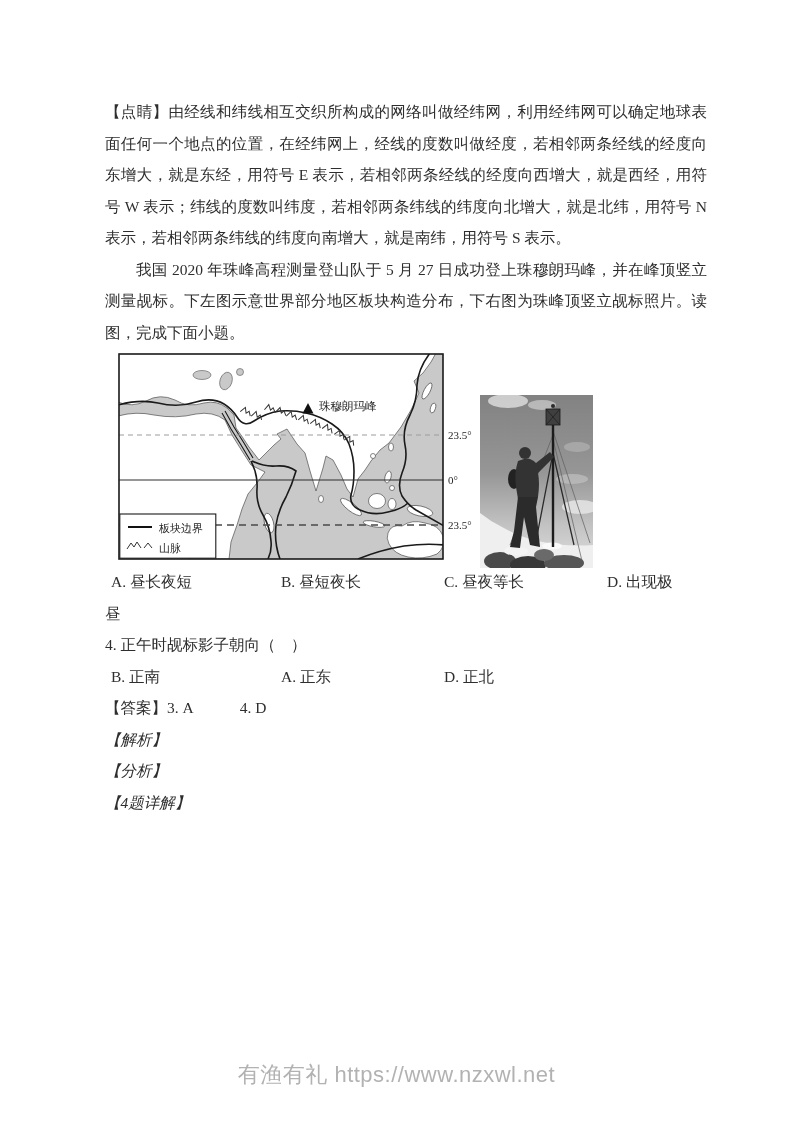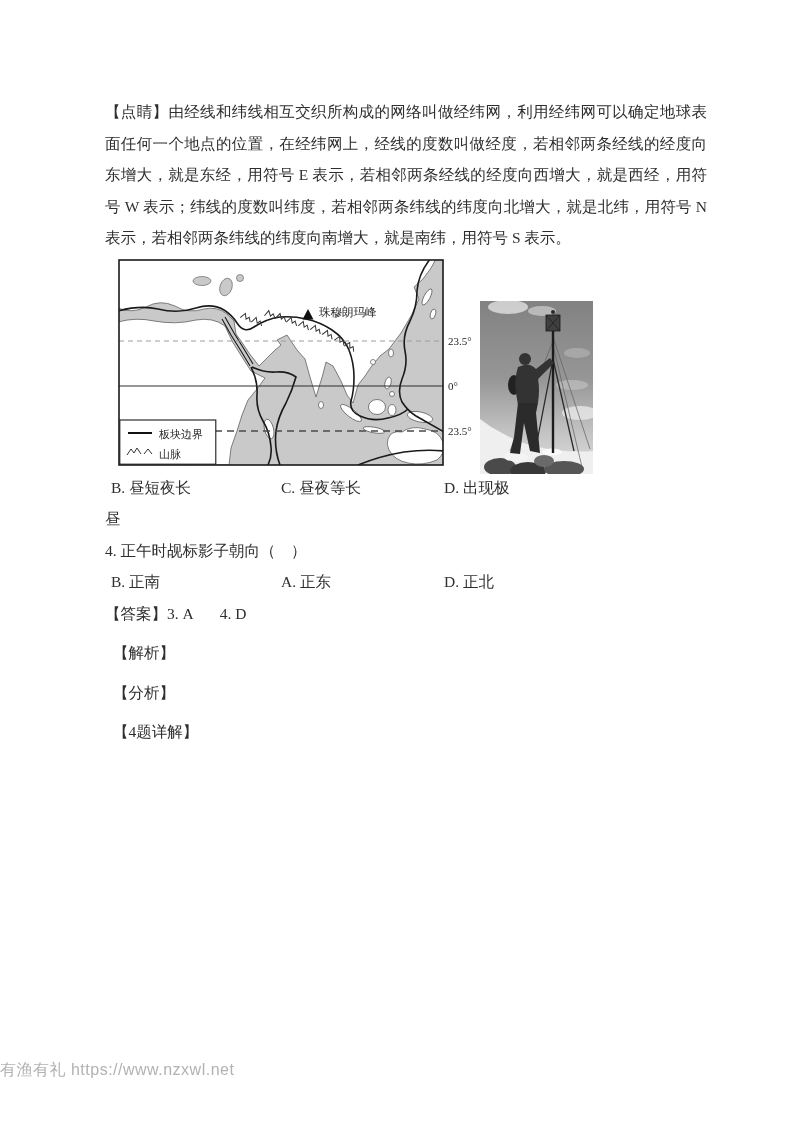--- a/index.html
+++ b/index.html
@@ -24,38 +24,39 @@
   }
   .photo-wrap{margin-left:7px;margin-bottom:-8px;line-height:0;}
   .map-wrap{line-height:0;}
   .qline{margin:0;}
   .options{
     display:grid;grid-template-columns:170px 163px 163px auto;
     padding-left:6px;margin:0;
   }
   .opt{white-space:nowrap;}
   .answer-line{margin:0;}
-  .answer-line .ans-item{margin-right:26px;}
-  .tagline{margin:8px;}
+  .answer-line .ans-item{margin-right:46px;}
+  .tagline{margin:0;font-style:italic;}
   .footer{
     position:absolute;left:0;top:1060px;width:100%;
-    text-align:left;
+    text-align:center;
     font-family:"Liberation Sans","DejaVu Sans",sans-serif;
-    font-size:16px;color:#b2b2b2;letter-spacing:.5px;
+    font-size:22px;color:#b2b2b2;letter-spacing:.5px;
   }
   svg text{font-family:"Liberation Serif","DejaVu Serif",serif;fill:#1f1f1f;}
 </style>
 </head>
 <body>
 
 <div class="page">
   <div class="content">
 
     <p class="para">【点睛】由经线和纬线相互交织所构成的网络叫做经纬网，利用经纬网可以确定地球表面任何一个地点的位置，在经纬网上，经线的度数叫做经度，若相邻两条经线的经度向东增大，就是东经，用符号 E 表示，若相邻两条经线的经度向西增大，就是西经，用符号 W 表示；纬线的度数叫纬度，若相邻两条纬线的纬度向北增大，就是北纬，用符号 N 表示，若相邻两条纬线的纬度向南增大，就是南纬，用符号 S 表示。</p>
 
+    <p class="para indent">我国 2020 年珠峰高程测量登山队于 5 月 27 日成功登上珠穆朗玛峰，并在峰顶竖立测量觇标。下左图示意世界部分地区板块构造分布，下右图为珠峰顶竖立觇标照片。读图，完成下面小题。</p>
 
     <div class="figure-row">
 
       <div class="map-wrap">
         <svg width="355" height="207" viewBox="0 0 355 207">
           <defs>
             <clipPath id="mapclip">
                 <rect x="1" y="1" width="324" height="205"></rect>
               </clipPath>
             <path id="mt" d="M-5,3 L-2,-3 L1,2 L3,-1 L6,3" fill="none" stroke="#333" stroke-width="1"></path>
@@ -176,20 +177,21 @@
             <circle cx="45" cy="58" r="6" fill="#333333"></circle>
             <ellipse cx="34" cy="84" rx="6" ry="10" fill="#222222"></ellipse>
             <path d="M38,66 Q34,78 36,92 L38,104 L58,102 Q60,88 58,78 L70,66 L74,62 L70,57 L56,68 Q50,62 44,64 Z" fill="#333333"></path>
             <path d="M38,102 L34,136 L30,152 L40,153 L44,122 L50,150 L60,152 L56,112 L58,102 Z" fill="#2b2b2b"></path>
           </g>
         </svg>
       </div>
     </div>
 
     <div class="options">
+      <span class="opt">A. 昼长夜短</span>
       <span class="opt">B. 昼短夜长</span>
       <span class="opt">C. 昼夜等长</span>
       <span class="opt">D. 出现极</span>
     </div>
     <p class="qline">昼</p>
 
     <p class="qline">4. 正午时觇标影子朝向（　）</p>
     <div class="options">
       <span class="opt">B. 正南</span>
       <span class="opt">A. 正东</span>

